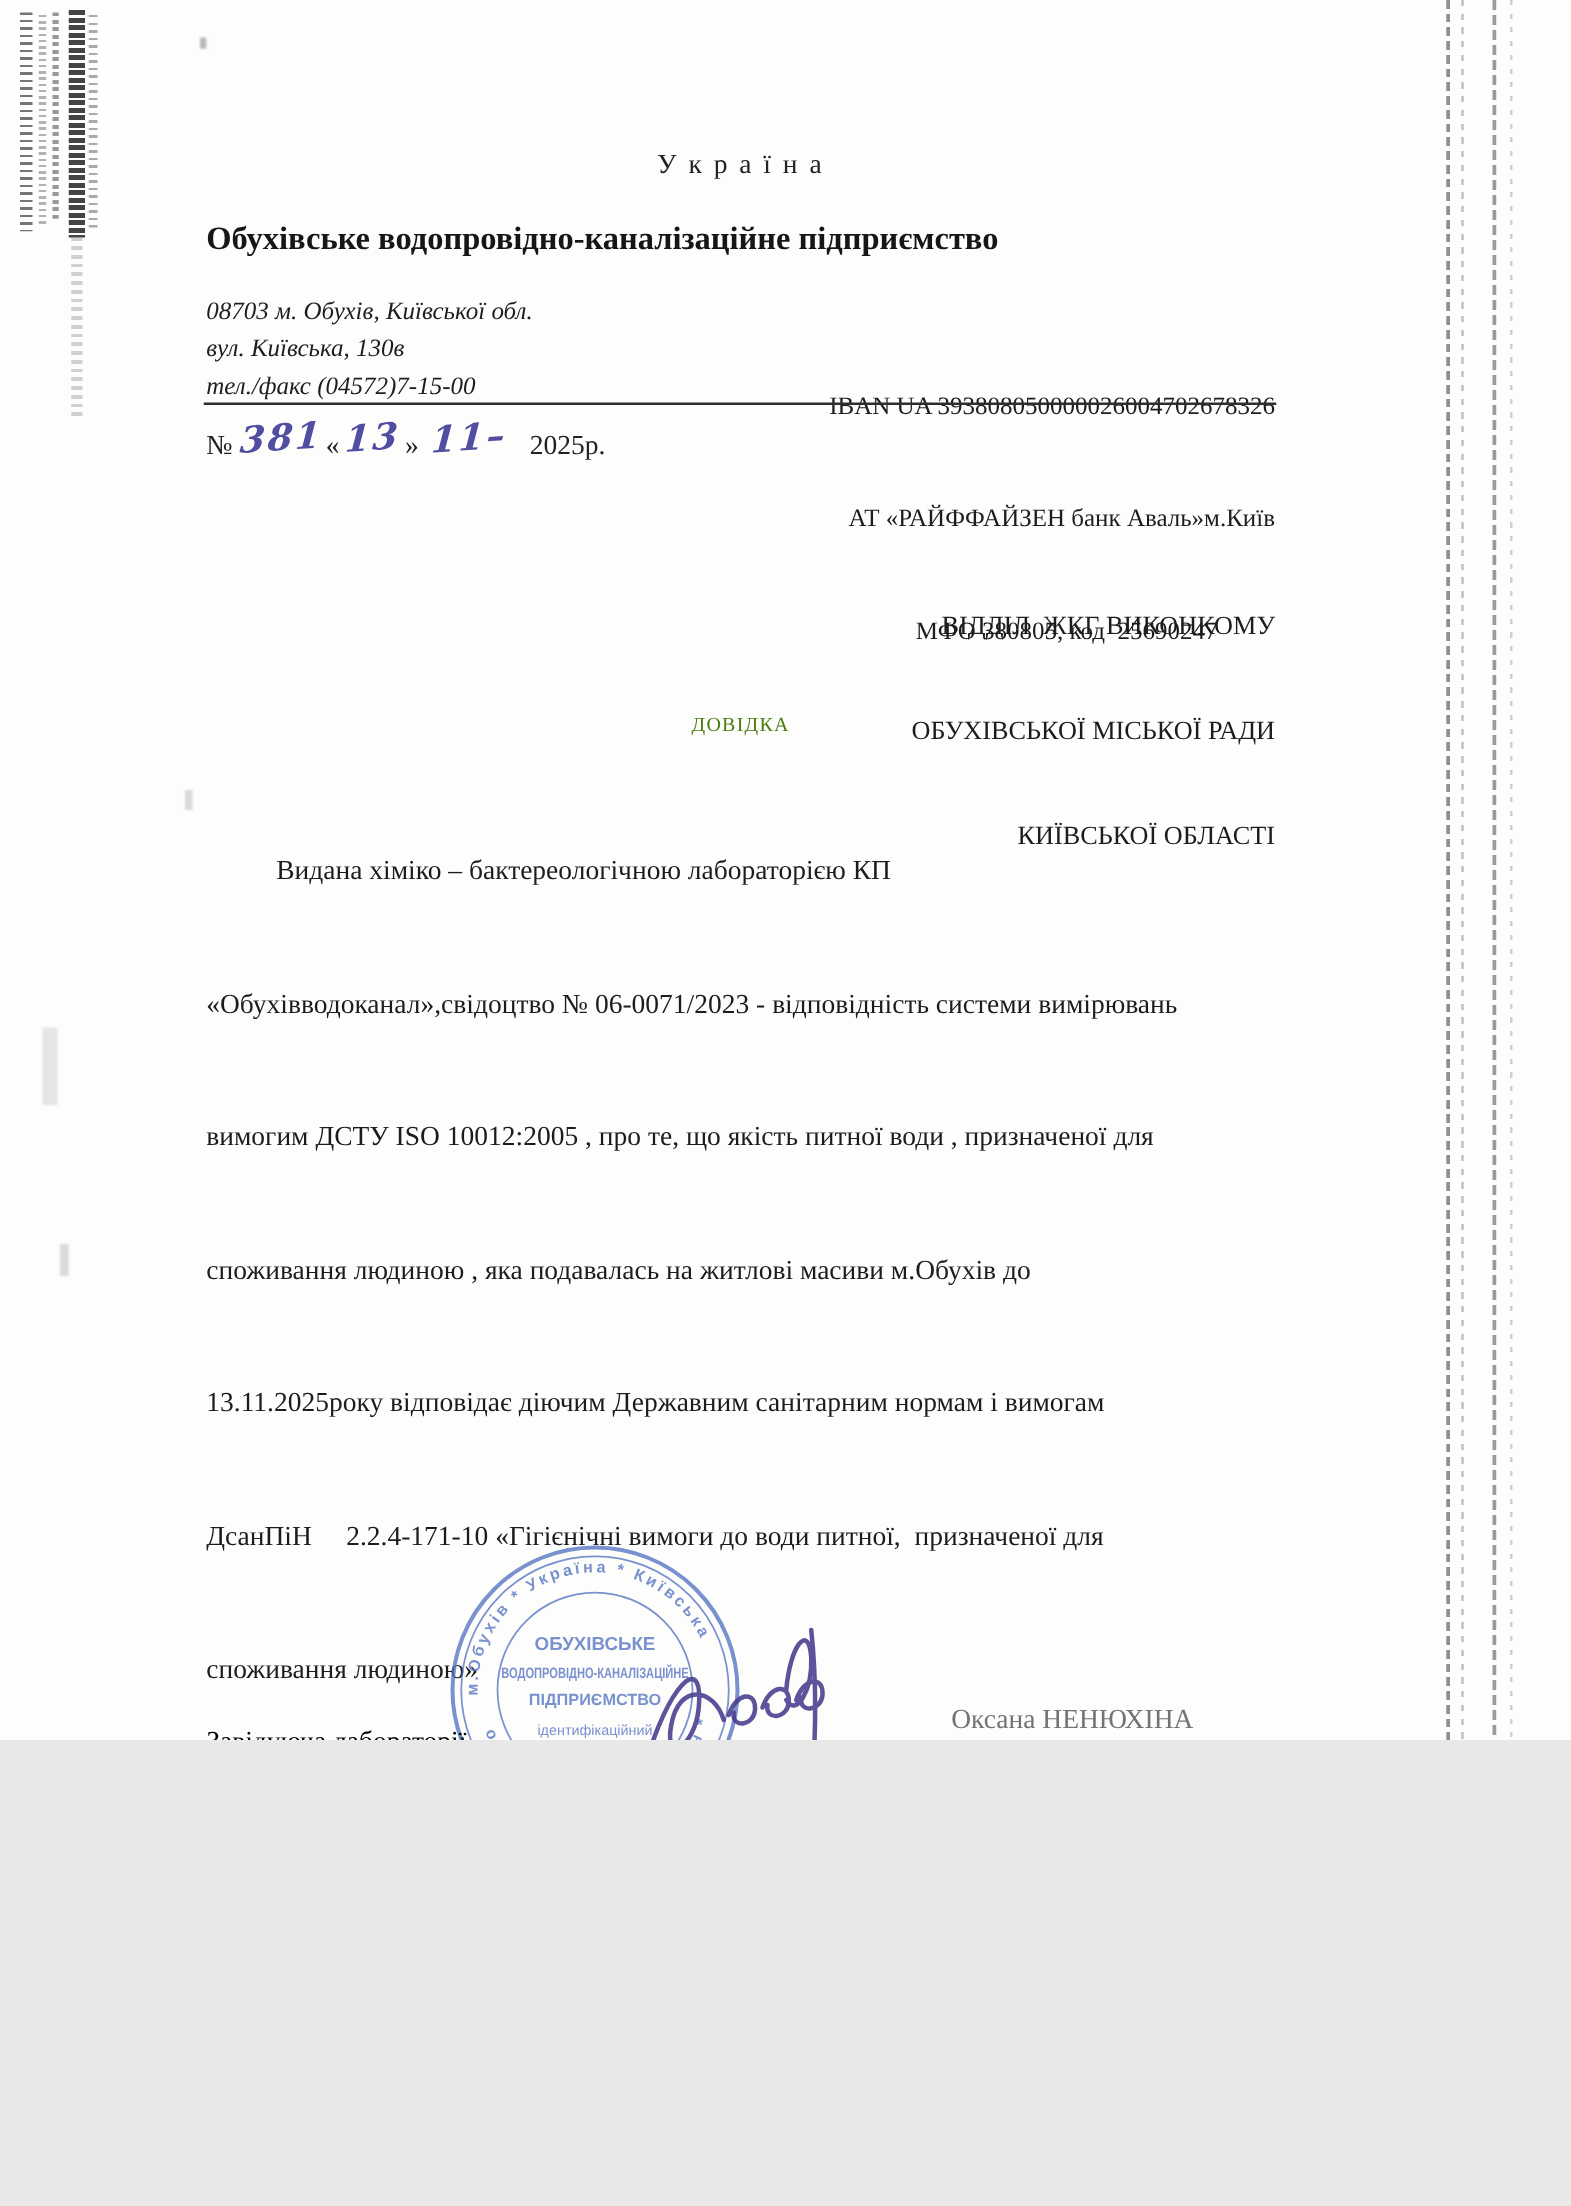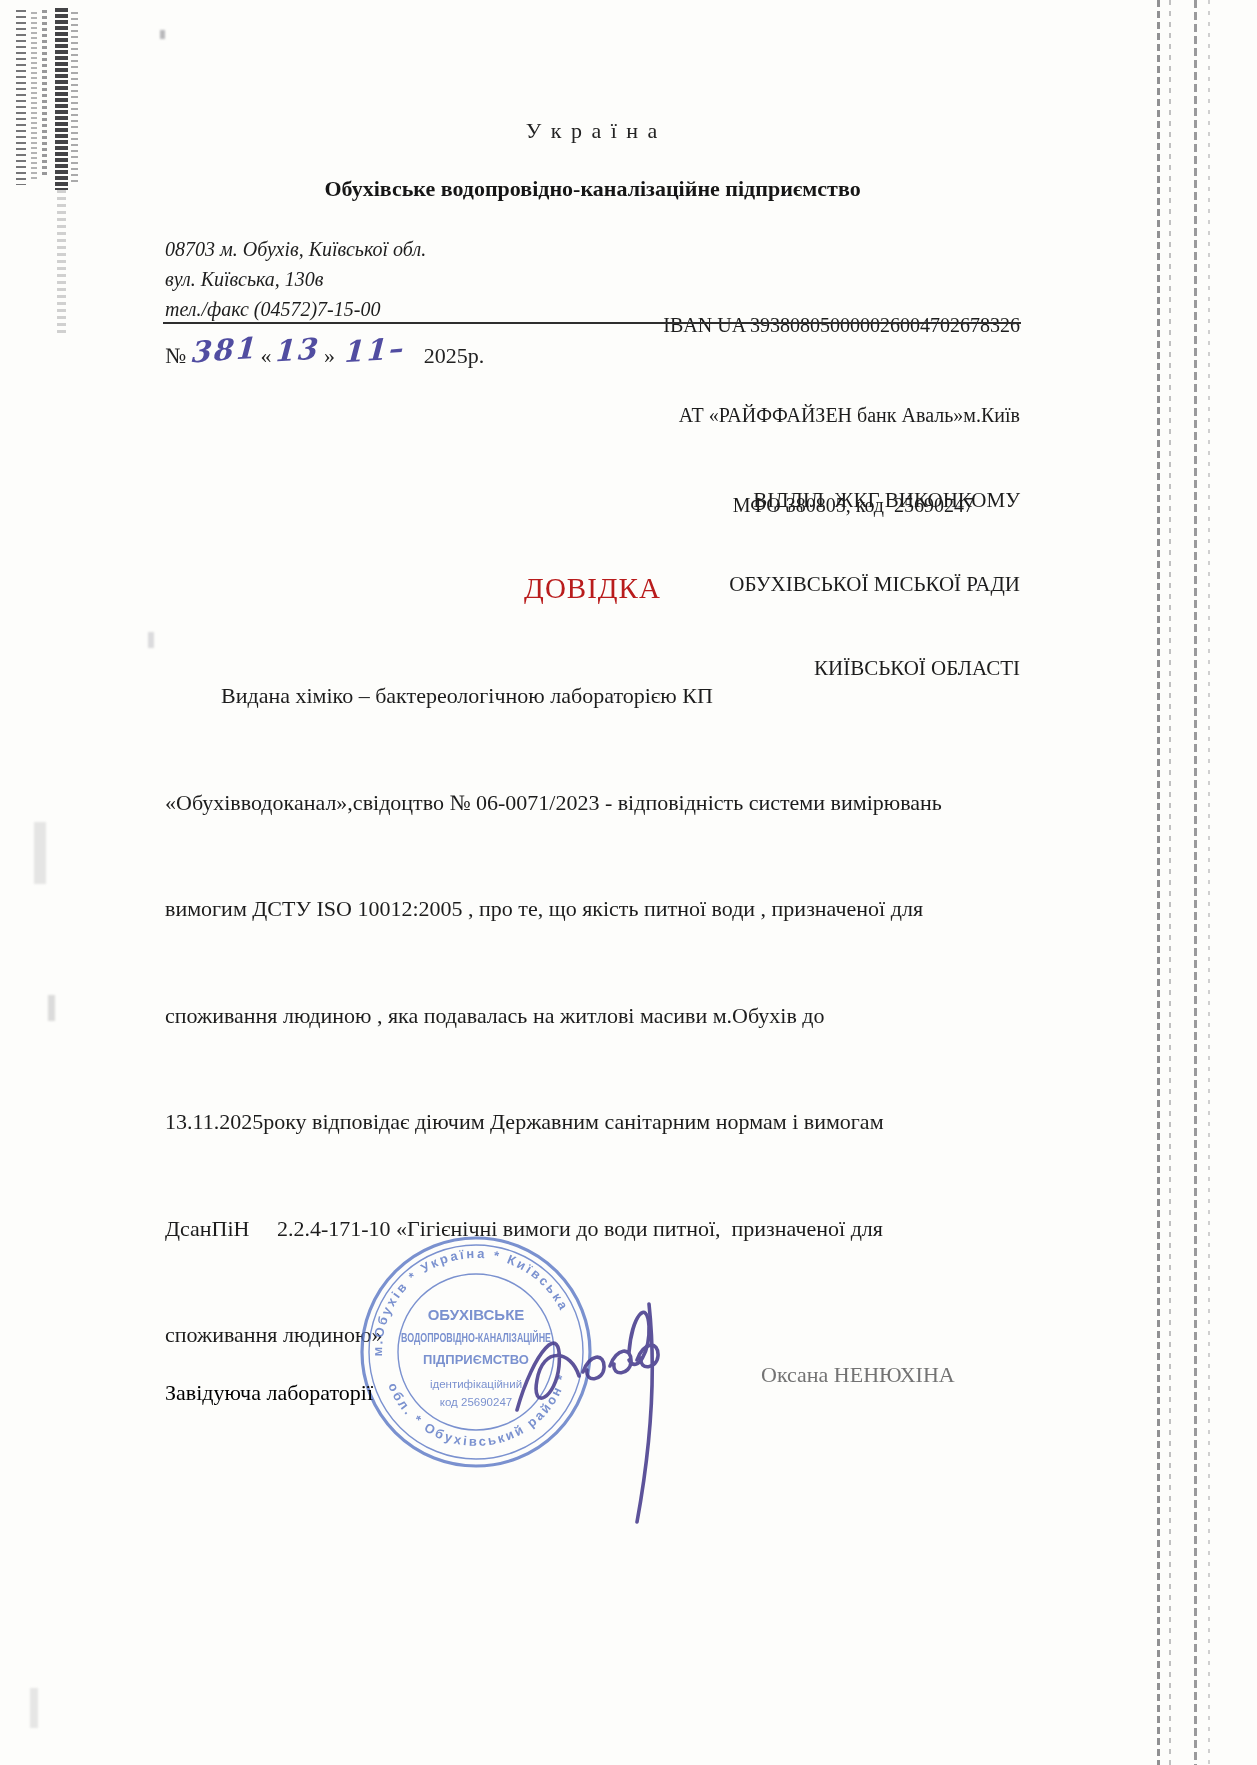--- a/index.html
+++ b/index.html
@@ -1,36 +1,36 @@
 <!DOCTYPE html>
 <html><head>
 <meta charset="utf-8">
 <style>
   html,body{margin:0;padding:0;background:#e8e8e6;}
   .page{
     position:relative;
-    width:1257px;height:1765px;
+    width:1257px;height:1392px;
     margin:0 auto;
     background:#fdfdfb;
     overflow:hidden;
     font-family:"Liberation Serif","DejaVu Serif",serif;
     color:#1f1f1f;
   }
   
   .stripe{position:absolute;pointer-events:none;}
   .dashv{position:absolute;top:0;height:100%;pointer-events:none;}
   .smudge{position:absolute;pointer-events:none;filter:blur(1px);}
   
   .country{
     position:absolute;left:165px;top:118px;width:855px;
     text-align:center;font-size:22px;letter-spacing:2px;color:#232323;
   }
   .company{
     position:absolute;left:165px;top:176px;width:855px;
-    text-align:center;font-size:22px;font-weight:bold;color:#161616;
+    text-align:left;font-size:26px;font-weight:bold;color:#161616;
   }
   
   .addr-left{position:absolute;left:165px;top:234px;font-size:20px;line-height:30px;color:#1d1d1d;font-style:italic;}
   .addr-right{position:absolute;left:600px;top:250px;width:420px;text-align:right;font-size:20px;line-height:30px;color:#1d1d1d;white-space:pre-wrap;}
   .addr-right .pad-r{padding-right:46px;}
   .addr-rule{position:absolute;left:163px;top:322px;width:858px;height:2px;background:#2e2e2e;}
   
   .refline{position:absolute;left:165px;top:336px;font-size:22px;color:#222;}
   .refline .typed{vertical-align:baseline;}
   .hand{
@@ -45,21 +45,21 @@
   .hand.month{margin:0 6px 0 10px;}
   .refline .year{margin-left:12px;}
   
   .recipient{
     position:absolute;left:600px;top:430px;width:420px;
     text-align:right;font-size:21px;line-height:28px;color:#1c1c1c;white-space:pre-wrap;
   }
   
   .heading{
     position:absolute;left:165px;top:572px;width:855px;
-    text-align:center;font-size:29px;letter-spacing:1px;color:#b91c1c;
+    text-align:center;font-size:16px;letter-spacing:1px;color:#4d7c0f;
   }
   .bodytext{
     position:absolute;left:165px;top:607px;width:872px;
     font-size:22px;line-height:35.5px;color:#1c1c1c;white-space:pre-wrap;
   }
   .bodytext .indent{text-indent:56px;font-family:Liberation Serif, serif;}
   
   .sign-title{position:absolute;left:165px;top:1380px;font-size:22px;color:#000000;}
   .sign-name{position:absolute;left:761px;top:1362px;font-size:22px;color:#737373;font-family:Liberation Serif, serif;}
   

